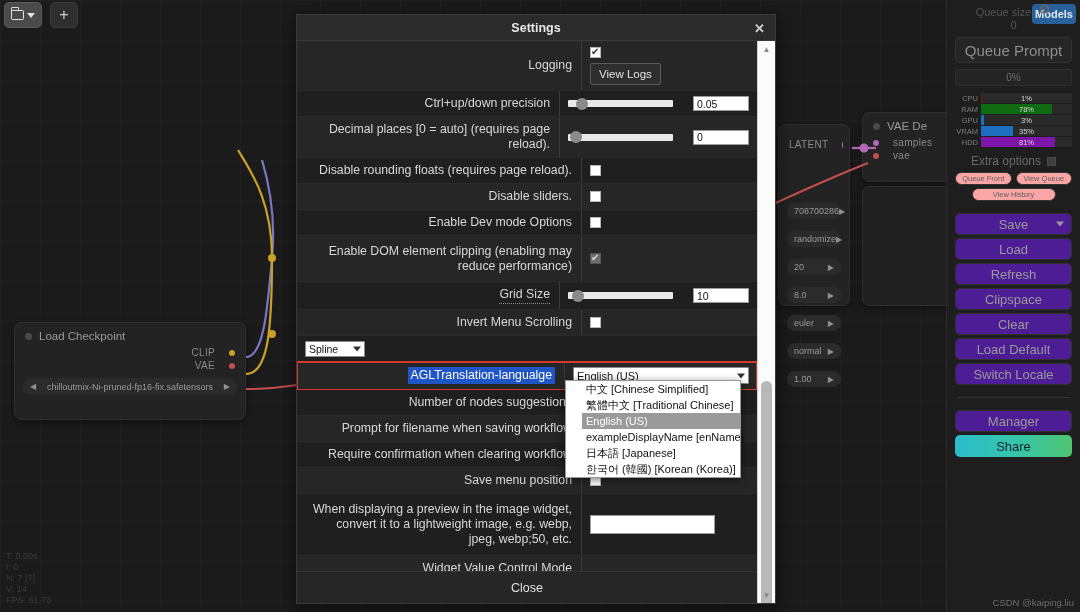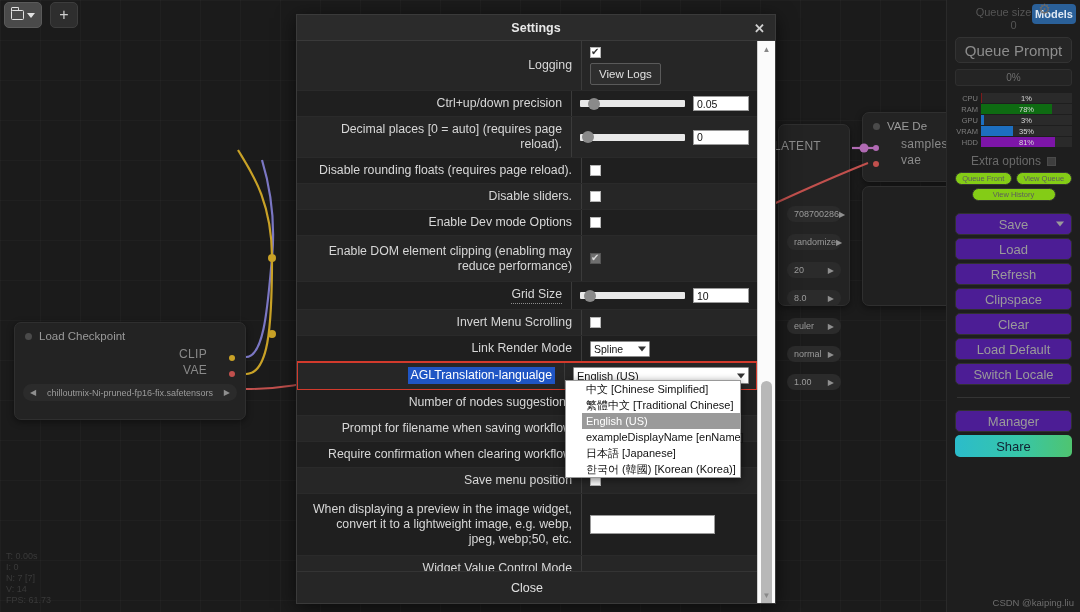--- a/index.html
+++ b/index.html
@@ -41,21 +41,21 @@
     content:""; position:absolute; left:0; top:-3px; width:6px; height:3px;
     border:1.6px solid #e2e2e2; border-bottom:none; border-radius:1.5px 1.5px 0 0;
   }
   .caret-down { width:0;height:0;border-left:4px solid transparent;border-right:4px solid transparent;border-top:5px solid #e2e2e2; }
 
   
   .node { position:absolute; background:#232323; border:1px solid #2f2f2f; border-radius:7px;
           box-shadow:0 2px 7px rgba(0,0,0,.45); }
   .node-title { color:#9a9a9a; font-size:11.5px; padding:7px 10px 4px 10px; display:flex; align-items:center; gap:7px; }
   .node-dot { width:7px;height:7px;border-radius:50%;background:#4a4a4a; display:inline-block;}
-  .port-row { display:flex; align-items:flex-end; justify-content:flex-end; gap:22px; padding:1px 10px; color:#8a8a8a; font-size:12px; letter-spacing:.3px;}
+  .port-row { display:flex; align-items:center; justify-content:flex-end; gap:14px; padding:1px 10px; color:#8a8a8a; font-size:10px; letter-spacing:.3px;}
   .port-row.left { justify-content:flex-start; }
   .port { width:6px;height:6px;border-radius:50%; display:inline-block; }
   .widget {
     margin:12px 8px; height:16px; background:#2b2b2b; border-radius:9px;
     display:flex; align-items:center; justify-content:space-between; padding:0 7px;
     color:#9b9b9b; font-size:9px;
   }
   .warrow { color:#8f8f8f; font-size:8px; }
 
   #node-ckpt { left:14px; top:322px; width:232px; height:98px; } 
@@ -87,21 +87,21 @@
   .res-row { display:flex; align-items:center; height:10px; font-size:7.5px; }
   .res-label { width:26px; text-align:right; color:#7d7d7d; padding-right:3px; }
   .res-track { position:relative; flex:1; height:10px; background:#2a2a2a; }
   .res-fill { position:absolute; left:0; top:0; bottom:0; }
   .res-val { position:absolute; inset:0; display:flex; align-items:center; justify-content:center;
              color:#d8d8d8; font-size:7.5px; }
   .extra { margin-top:7px; display:flex; align-items:center; justify-content:center; gap:6px;
            color:#6a6a6a; font-size:12px; }
   .extra-box { width:9px;height:9px;background:#3e3e3e;border:1px solid #4a4a4a; display:inline-block;}
   .mini-row { margin-top:4px; display:flex; gap:4px; }
-  .mini-btn { flex:1; height:13px; background:#84cc16; border:1px solid #333; border-radius:7px;
+  .mini-btn { flex:1; height:13px; background:#fca5a5; border:1px solid #333; border-radius:7px;
               display:flex;align-items:center;justify-content:center; color:#5d5d5d; font-size:7.5px;}
   .mini-center { margin:3px auto 0; width:84px; }
   .sb-list { margin-top:12px; display:flex; flex-direction:column; gap:3px; }
   .sb-btn { height:22px; background:#4c1d95; border:1px solid #313131; border-radius:5px;
             display:flex; align-items:center; justify-content:center; color:#9a9a9a; font-size:13px; position:relative;}
   .sb-btn .dd { position:absolute; right:7px; top:50%; transform:translateY(-50%);
                 width:0;height:0;border-left:4px solid transparent;border-right:4px solid transparent;border-top:5px solid #9a9a9a;}
   .divider { height:1px; background:#343434; margin:12px 2px; }
   .share-btn { height:22px; border-radius:5px; display:flex; align-items:center; justify-content:center;
                color:#123; font-size:13px;
@@ -115,21 +115,21 @@
                color:#e8e8e8; font-size:12.5px; font-weight:bold; position:relative; border-bottom:1px solid #3a3a3a;}
   .dlg-close { position:absolute; right:10px; top:50%; transform:translateY(-50%); color:#d0d0d0; font-size:13px; }
   .dlg-body { flex:1; overflow:hidden; position:relative; }
   .rows { position:absolute; left:0; top:0; right:18px; bottom:32px; overflow:hidden; }
   .row { display:flex; align-items:center; min-height:26px; border-bottom:1px solid #2a2a2a; position:relative;}
   .row.odd { background:#262626; }
   .row.even { background:#1f1f1f; }
   .row-label { width:285px; text-align:right; padding:5px 9px 5px 10px; color:#d7d7d7; font-size:12.3px;
                line-height:15px; border-right:1px solid #3b3b3b; align-self:stretch;
                display:flex; align-items:center; justify-content:flex-end; }
-  .row-ctl { flex:1; padding:4px 8px; display:flex; align-items:center; gap:8px; }
+  .row-ctl { flex:1; padding:4px 8px; display:flex; align-items:center; gap:20px; }
   .dotted { border-bottom:1px dotted #8c8c8c; padding-bottom:1px; }
   .chk { width:11px;height:11px;background:#fff;border:1px solid #b5b5b5; display:inline-block;}
   .chk.dim { background:#6e6e6e; border-color:#555; position:relative; }
   .chk.on { background:#fff; position:relative; }
   .chk.on::after{ content:"\2714"; position:absolute; left:0; top:-2px; font-size:10px; color:#333; }
   .chk.dim::after{ content:"\2714"; position:absolute; left:0; top:-2px; font-size:10px; color:#d8d8d8; }
   .viewlogs { border:1px solid #5a5a5a; background:#2e2e2e; color:#e0e0e0; font-size:11.5px;
               padding:4px 8px; border-radius:2px; }
   .slider { position:relative; width:105px; height:11px; display:flex; align-items:center; }
   .slider .track { width:100%; height:7px; background:#e9e9e9; border-radius:1px; }
@@ -421,21 +421,20 @@
         </div>
 
         <div class="row odd">
           <div class="row-label">Invert Menu Scrolling</div>
           <div class="row-ctl">
               <span class="chk"></span>
             </div>
         </div>
 
         <div class="row even">
-          <div class="row-label">Link Render Mode</div>
           <div class="row-ctl">
             <span class="sel" style="width:60px">
               <span>Spline</span>
               <span class="arr"></span>
             </span>
           </div>
         </div>
 
         <div class="row odd row-highlight" style="min-height:28px">
           <div class="row-label">

